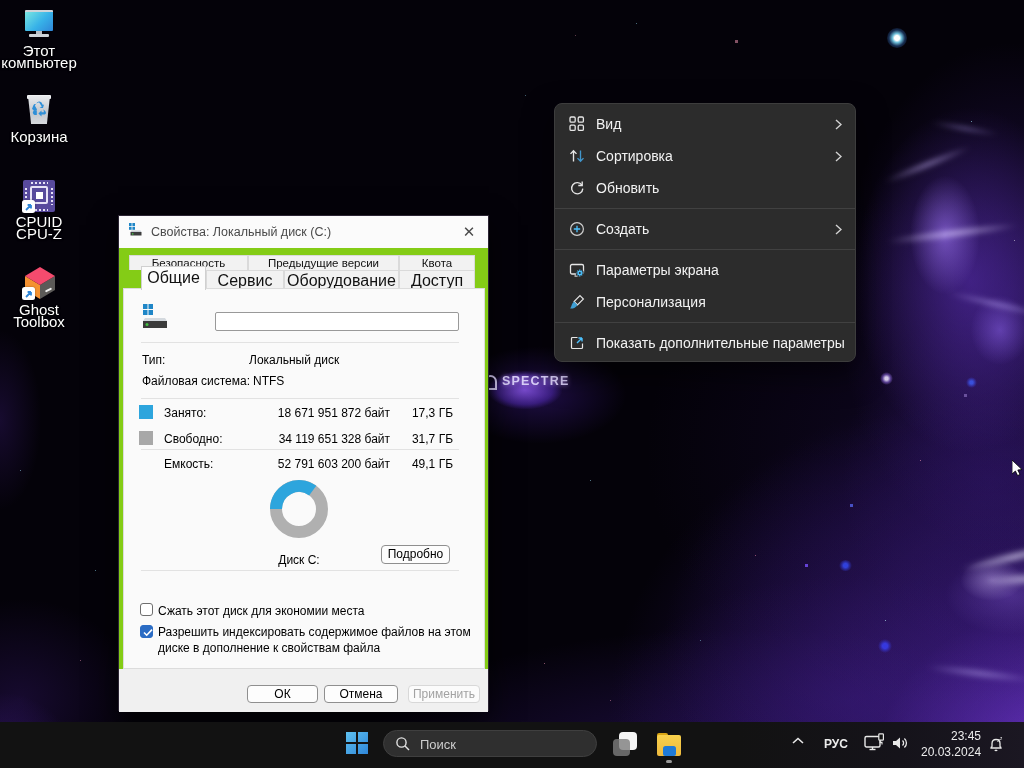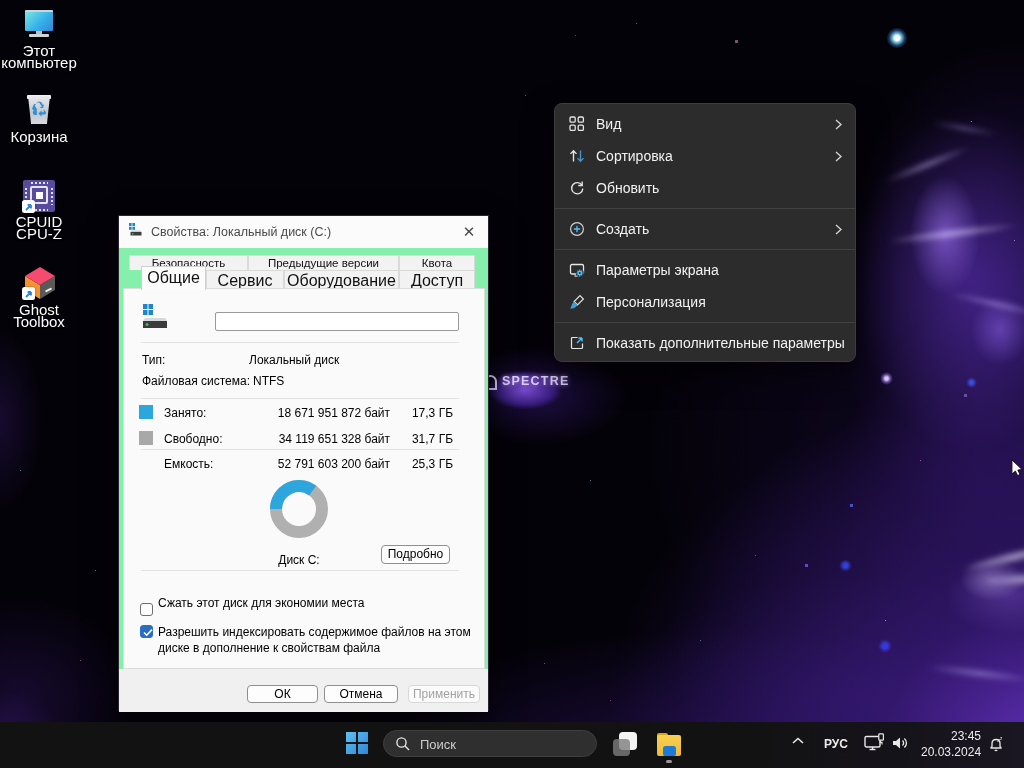--- a/index.html
+++ b/index.html
@@ -112,21 +112,21 @@
   #icon-gtb .cube { position:absolute; left:3px; top:0; width:30px; height:32px; }
   #icon-gtb .top { position:absolute; inset:0; background:#f54b6e; clip-path:polygon(50% 0, 100% 28%, 50% 56%, 0 28%); }
   #icon-gtb .lf  { position:absolute; inset:0; background:#f59231; clip-path:polygon(0 28%, 50% 56%, 50% 100%, 0 72%); }
   #icon-gtb .rt  { position:absolute; inset:0; background:#5c5a58; clip-path:polygon(50% 56%, 100% 28%, 100% 72%, 50% 100%); }
   #icon-gtb .dash{ position:absolute; left:20px; top:22px; width:7px; height:2px; background:#efefef; transform:rotate(-26deg); border-radius:1px;}
 
   .badge { position:absolute; width:13px; height:13px; background:#fff; border-radius:2.5px; box-shadow:0 0 2px rgba(0,0,0,0.4); }
   .badge svg { position:absolute; left:1.5px; top:1.5px; }
 
   
-  #dlg { position:absolute; left:118px; top:215px; width:371px; height:496px; background:#86efac;
+  #dlg { position:absolute; left:118px; top:215px; width:371px; height:496px; background:#84cc16;
     border:1px solid #2b2433; box-shadow:0 10px 26px rgba(0,0,0,0.65); font-size:12px; color:#000;padding-left:13px; }
   #dlg-title { position:absolute; left:0; top:0; width:100%; height:32px; background:#fbfbfb; }
   #dlg-title .cap { position:absolute; left:32px; top:9px; font-size:12.5px; color:#4a4a4a; }
   #dlg-title .x { position:absolute; right:8px; top:5px; width:22px; height:22px; color:#4a4a4a; font-size:15px; line-height:22px; text-align:center; }
   .tico { position:absolute; left:10px; top:7px; width:14px; height:13px; }
 
   .tab { position:absolute; background:#f2f2f2; border:1px solid #dadada; border-bottom:none; text-align:center; font-size:16px; color:#111; }
   .trow1 { top:39px; height:15px; line-height:14px; z-index:1; font-size:11.5px; }
   .trow2 { top:54px; height:19px; line-height:19px; z-index:2; }
   .tab.sel { background:#fcfcfc; top:50px; height:24px; line-height:22px; z-index:3; border-color:#d0d0d0; }
@@ -298,32 +298,32 @@
     <div class="lbl" style="left:45px;top:190px;z-index:4">Занято:</div>
     <div class="lbl rgt" style="left:121px;top:190px;width:150px;z-index:4">18 671 951 872 байт</div>
     <div class="lbl rgt" style="left:264px;top:190px;width:70px;z-index:4">17,3 ГБ</div>
     <div class="sq" style="top:215px;background:#a8a8a8;z-index:4"></div>
     <div class="lbl" style="left:45px;top:216px;z-index:4">Свободно:</div>
     <div class="lbl rgt" style="left:121px;top:216px;width:150px;z-index:4">34 119 651 328 байт</div>
     <div class="lbl rgt" style="left:264px;top:216px;width:70px;z-index:4">31,7 ГБ</div>
     <div class="hr" style="top:233px;z-index:4"></div>
     <div class="lbl" style="left:45px;top:241px;z-index:4">Емкость:</div>
     <div class="lbl rgt" style="left:121px;top:241px;width:150px;z-index:4">52 791 603 200 байт</div>
-    <div class="lbl rgt" style="left:264px;top:241px;width:70px;z-index:4">25,3 ГБ</div>
+    <div class="lbl rgt" style="left:264px;top:241px;width:70px;z-index:4">49,1 ГБ</div>
 
     <svg style="position:absolute;left:150px;top:263px;z-index:4" width="60" height="60" viewBox="0 0 60 60">
       <circle cx="30" cy="30" r="23" fill="none" stroke="#b0b0b0" stroke-width="12"></circle>
       <path d="M 7 30 A 23 23 0 0 1 43.7 11.6" fill="none" stroke="#2da5dd" stroke-width="12"></path>
     </svg>
     <div class="lbl" style="left:130px;top:337px;width:100px;text-align:center;z-index:4">Диск C:</div>
     <div class="btn" style="left:262px;top:329px;width:69px;height:19px;line-height:17px;z-index:4">Подробно</div>
     <div class="hr" style="top:354px;z-index:4"></div>
 
     <div class="cb" style="top:387px;z-index:4"></div>
-    <div class="lbl" style="left:39px;top:380px;z-index:4">Сжать этот диск для экономии места</div>
+    <div class="lbl" style="left:39px;top:388px;z-index:4">Сжать этот диск для экономии места</div>
     <div class="cb on" style="top:409px;z-index:4">
         <svg width="12" height="11">
           <path d="M2 5.5 L4.7 8.2 L10 2.6" stroke="#fff" stroke-width="1.6" fill="none"></path>
         </svg>
       </div>
     <div class="lbl" style="left:39px;top:409px;line-height:15.5px;white-space:normal;width:316px;z-index:4">Разрешить индексировать содержимое файлов на этом диске в дополнение к свойствам файла</div>
 
     <div id="dlg-foot"></div>
     <div class="btn" style="left:128px;top:469px;width:71px;height:18px;line-height:16px;z-index:4">ОК</div>
     <div class="btn" style="left:205px;top:469px;width:74px;height:18px;line-height:16px;z-index:4">Отмена</div>

